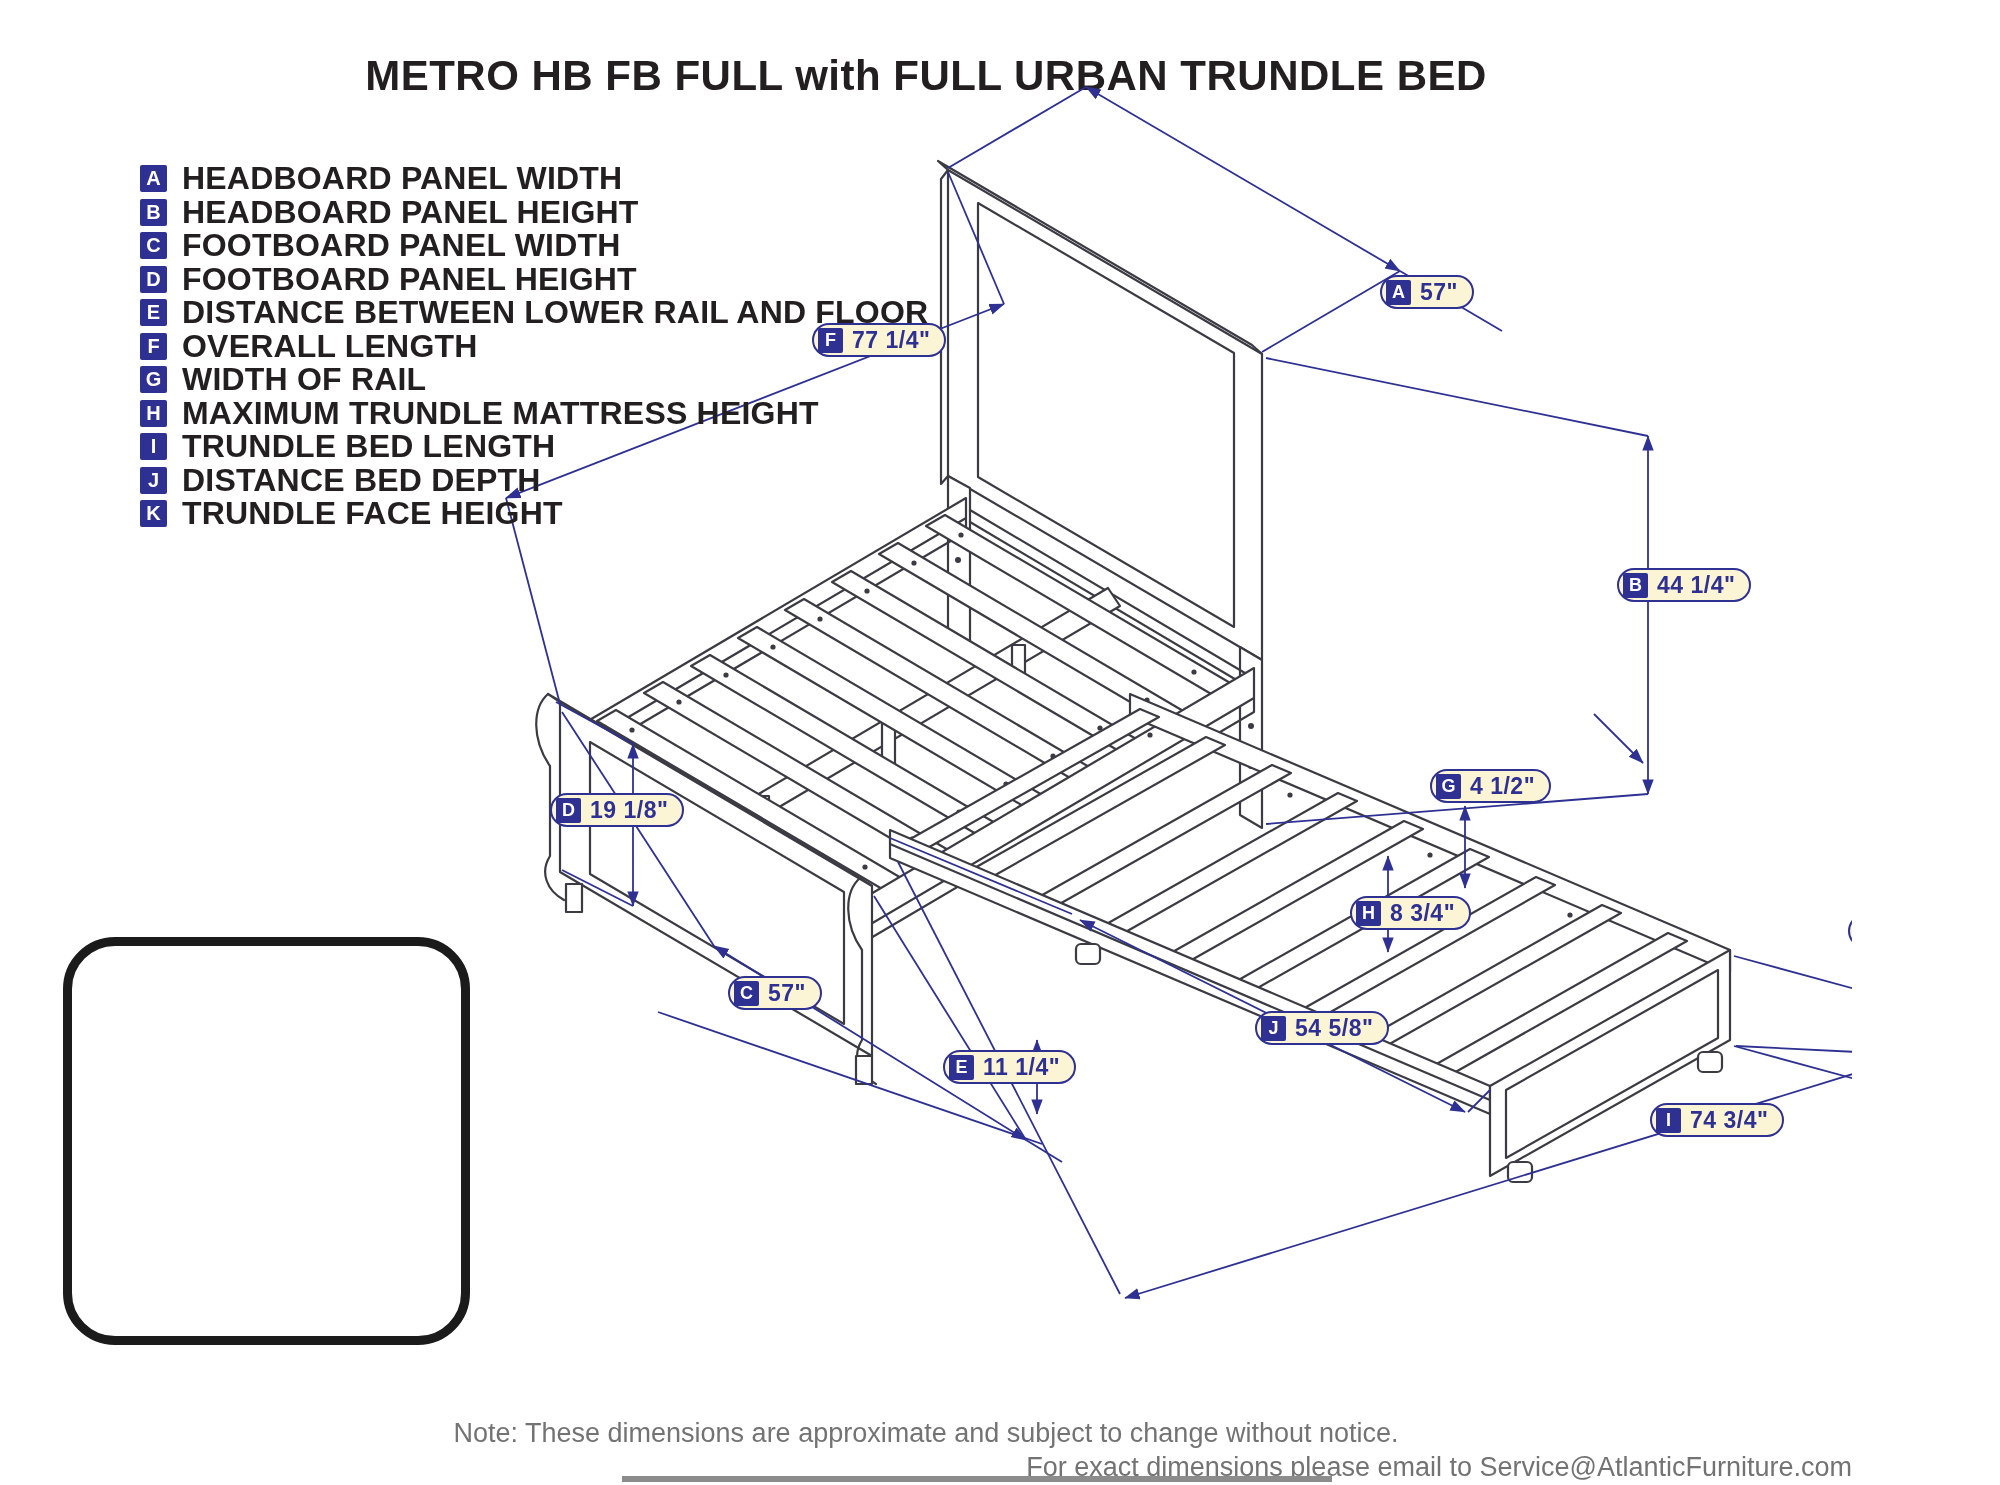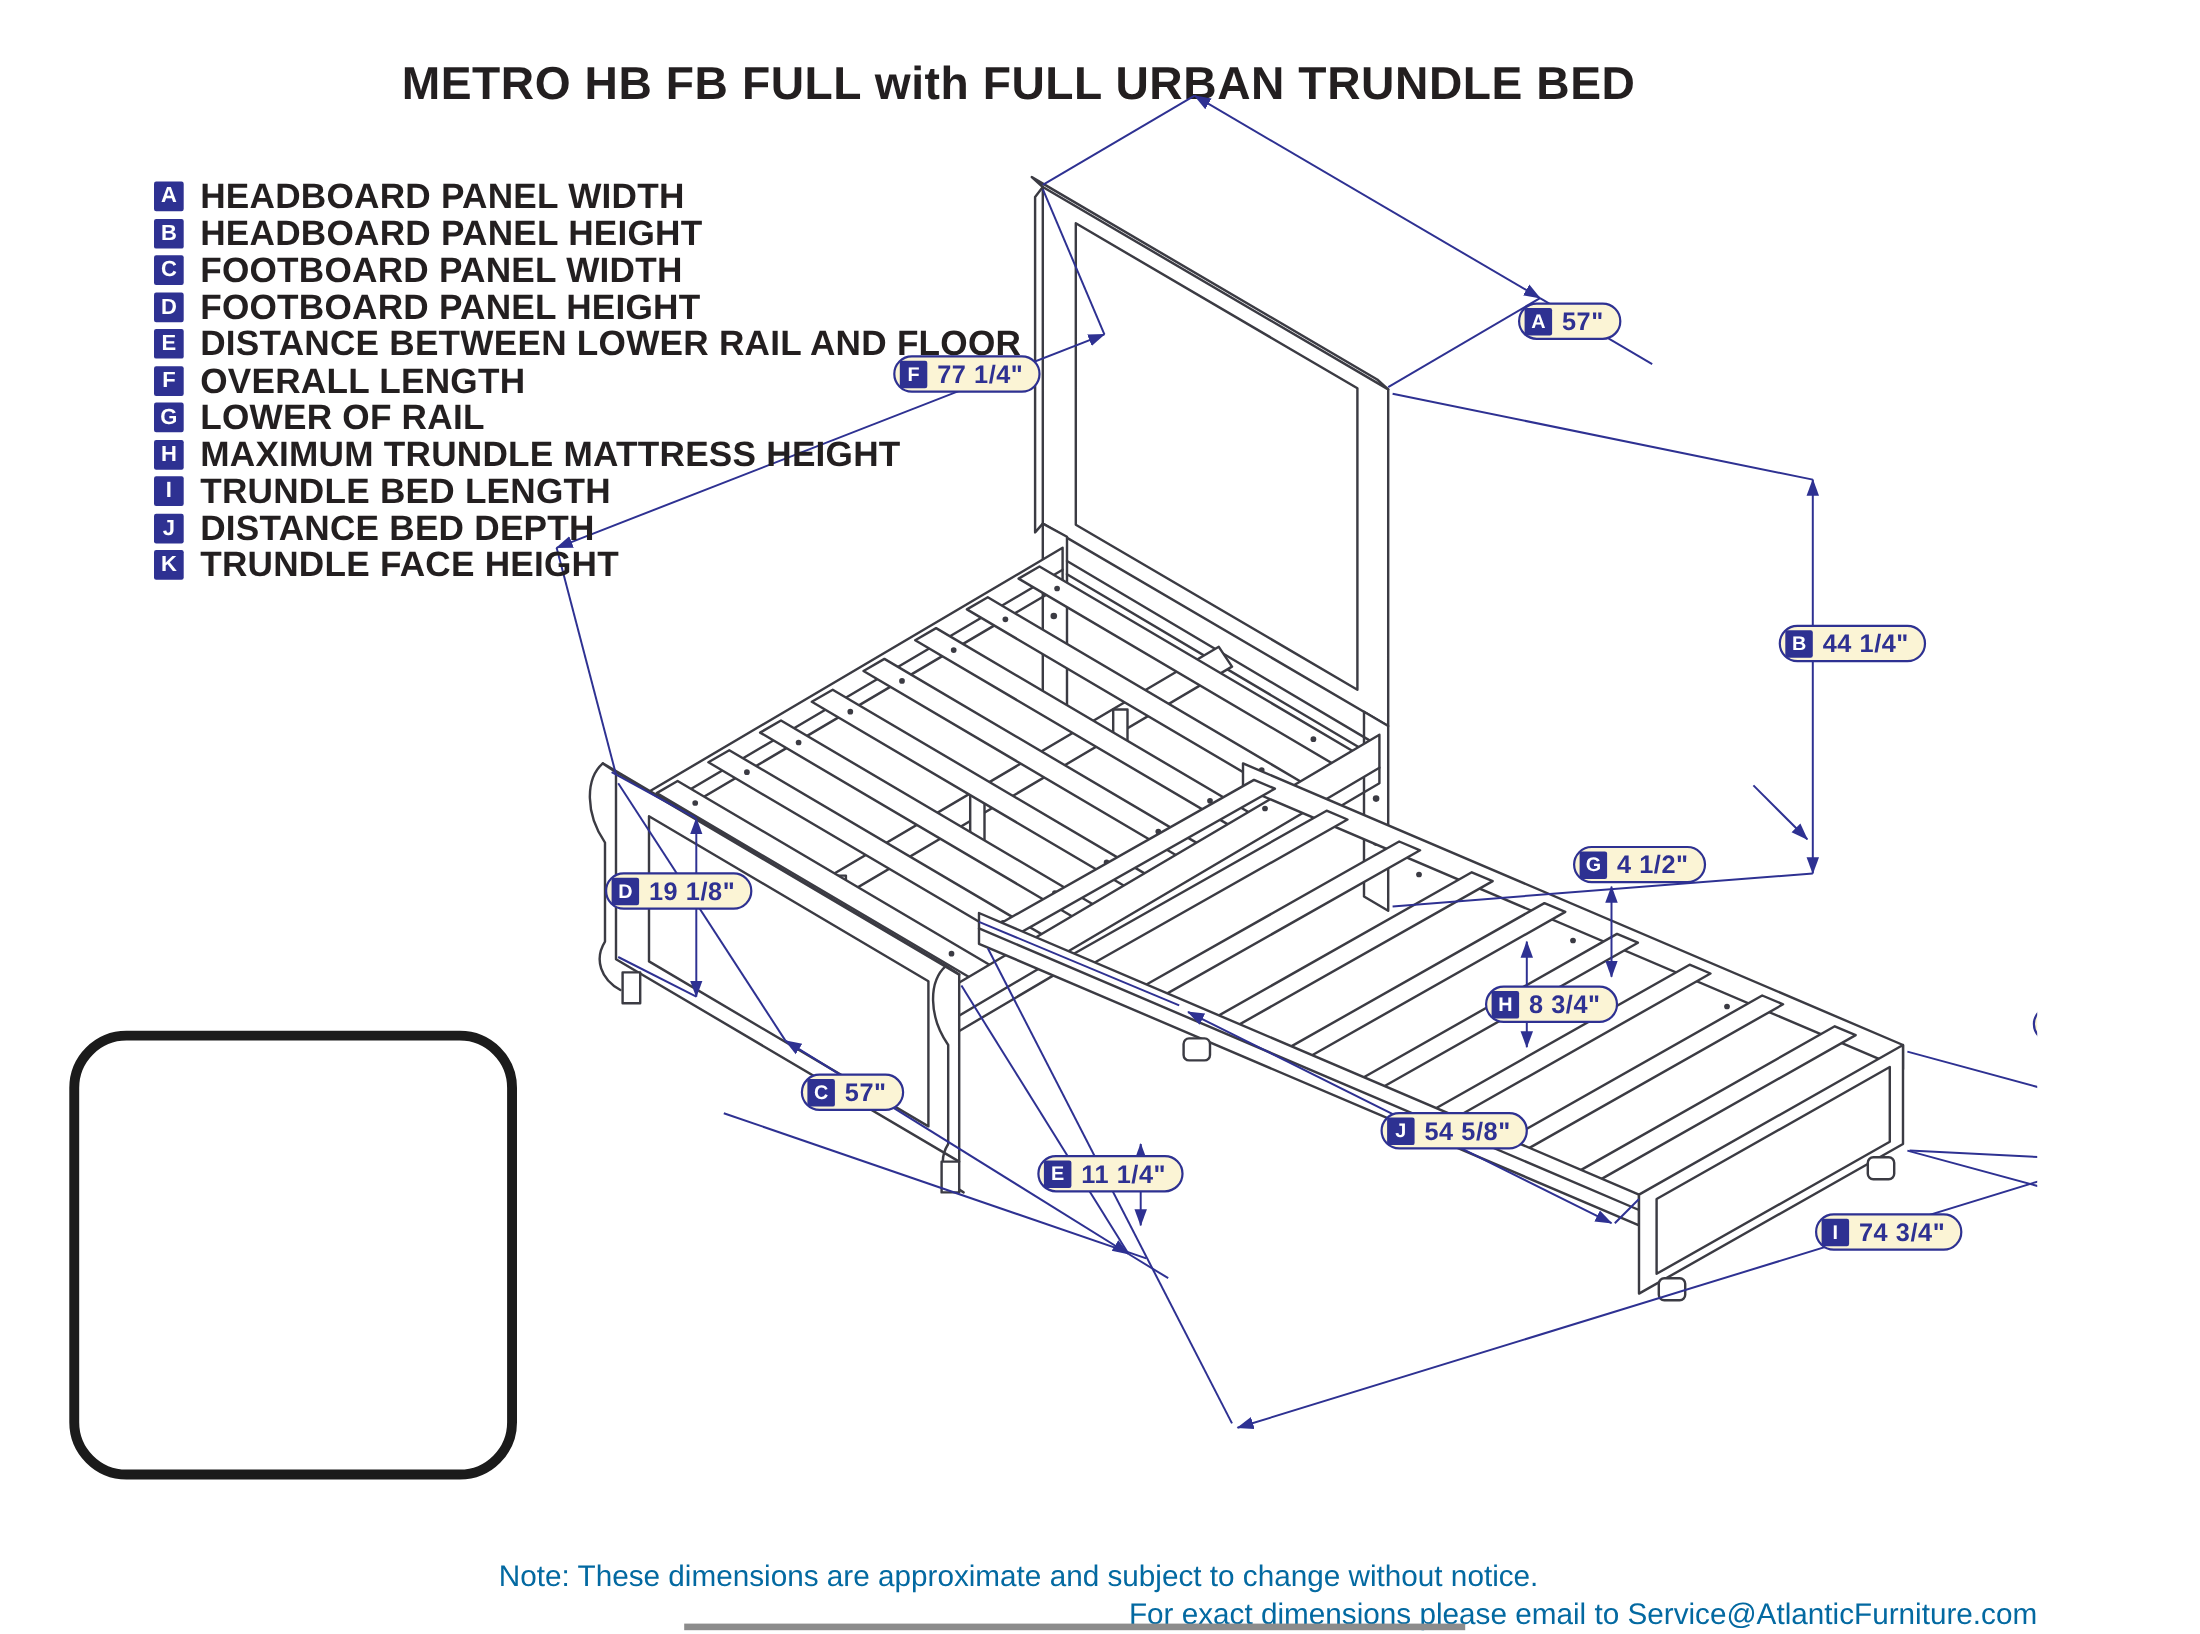--- a/index.html
+++ b/index.html
@@ -25,21 +25,21 @@
   .pill-badge{width:25px;height:25px;background:var(--accent,#2e3192);color:#fff;
       display:flex;align-items:center;justify-content:center;font-size:18px;font-weight:700;
       border-radius:2px;flex:0 0 25px;}
   .pill-value{font-size:23px;font-weight:700;color:var(--accent,#2e3192);white-space:nowrap;
       letter-spacing:.5px;}
   
   .inset{position:absolute;left:63px;top:937px;width:407px;height:408px;z-index:2;
       border:9px solid #1b1b1b;border-radius:52px;box-sizing:border-box;background:#fff;}
   
   .note{position:absolute;left:0;top:1418px;width:100%;text-align:center;z-index:3;
-      font-size:27px;color:#0369a1;}
+      font-size:27px;color:#737373;}
   .note .l2{margin-top:3px;text-align:right;}
   .bottom-bar{position:absolute;left:622px;top:1476px;width:710px;height:6px;
       background:#8c8c8c;z-index:3;}
 </style>
 </head>
 <body>
 
 <div class="stage" style="--accent: #2e3192; --pillbg: #fbf4d5; --line: #3b3b43;">
 
   <div class="title">METRO HB FB FULL with FULL URBAN TRUNDLE BED</div>
@@ -71,21 +71,21 @@
         <span class="legend-label">DISTANCE BETWEEN LOWER RAIL AND FLOOR</span>
       </div>
 
       <div class="legend-row">
         <span class="legend-badge">F</span>
         <span class="legend-label">OVERALL LENGTH</span>
       </div>
 
       <div class="legend-row">
         <span class="legend-badge">G</span>
-        <span class="legend-label">LOWER OF RAIL</span>
+        <span class="legend-label">WIDTH OF RAIL</span>
       </div>
 
       <div class="legend-row">
         <span class="legend-badge">H</span>
         <span class="legend-label">MAXIMUM TRUNDLE MATTRESS HEIGHT</span>
       </div>
 
       <div class="legend-row">
         <span class="legend-badge">I</span>
         <span class="legend-label">TRUNDLE BED LENGTH</span>

